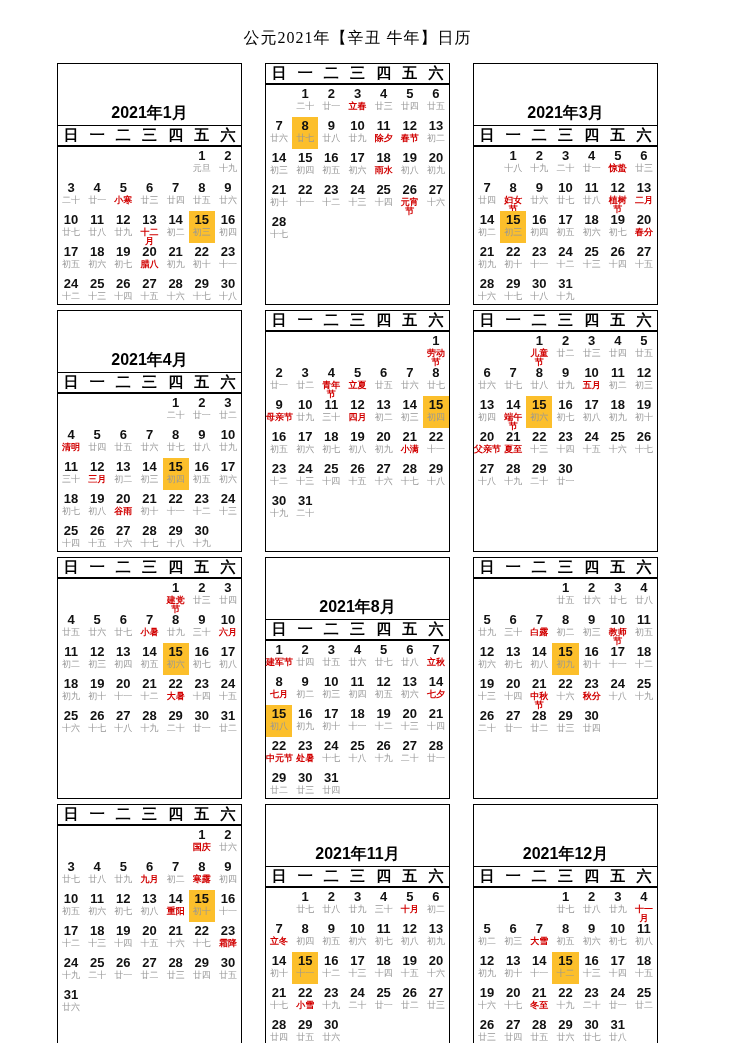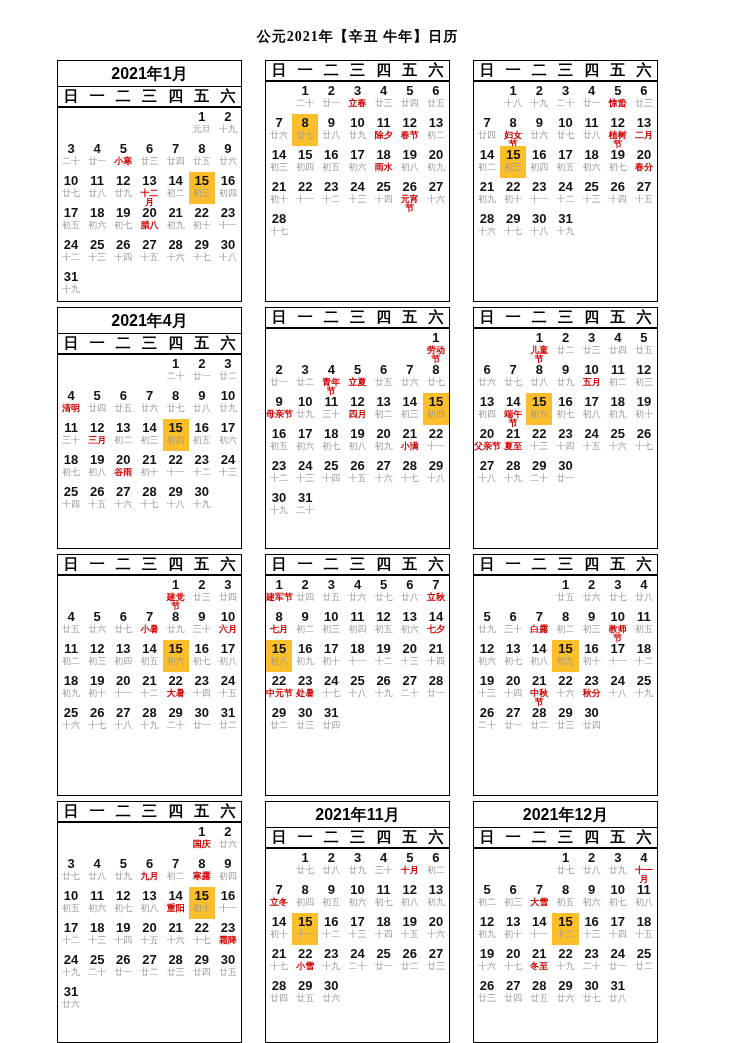--- a/index.html
+++ b/index.html
@@ -2,35 +2,36 @@
 <html><head>
 <meta charset="utf-8">
 <style>
   html,body { margin:0; padding:0; background:#fff; }
   .page {
     width:737px; height:1043px; background:#fff; box-sizing:border-box;
     font-family:"Liberation Sans", sans-serif; overflow:hidden;
   }
   .page-title {
     width:601px; margin:0 0 4px 57px; padding-top:28px;
-    text-align:center; font-size:14px; font-weight:bold; color:#000;
+    text-align:center; font-size:16px; font-weight:normal; color:#000;
     font-family:"Liberation Serif", serif; letter-spacing:1px;
   }
   .grid {
     margin:14px 0 0 57px; width:601px;
     display:flex; flex-wrap:wrap; column-gap:23px; row-gap:5px;
   }
   .month {
     width:185px; height:242px; box-sizing:border-box;
     border:1.5px solid #000; background:#fff;
   }
   .m-title {
     height:25px; line-height:25px; text-align:center;
     font-weight:bold; font-size:16px; color:#000;
     border-bottom:1px solid #000;
+    margin-top:36px;
   }
   .wdrow { display:flex; height:21px; border-bottom:2px solid #000; box-sizing:border-box; }
   .wd {
     flex:1; text-align:center; font-weight:bold; font-size:15px; line-height:18px;
     font-family:"Liberation Serif", serif; color:#000;
   }
   .week { display:flex; height:32px; }
   .cell { flex:1 1 0; width:0; text-align:center; }
   .num { font-size:13px; font-weight:bold; line-height:16px; padding-top:1px; color:#111; }
   .lab { font-size:9px; line-height:9px; color:#979797; word-break:break-all; }
@@ -337,20 +338,21 @@
           </div>
           <div class="cell"></div>
           <div class="cell"></div>
           <div class="cell"></div>
           <div class="cell"></div>
           <div class="cell"></div>
           <div class="cell"></div>
         </div>
       </div>
       <div class="month">
+        <div class="m-title">2021年3月</div>
         <div class="wdrow">
           <span class="wd">日</span>
           <span class="wd">一</span>
           <span class="wd">二</span>
           <span class="wd">三</span>
           <span class="wd">四</span>
           <span class="wd">五</span>
           <span class="wd">六</span>
         </div>
         <div class="week">
@@ -1086,20 +1088,21 @@
             <div class="num">30</div>
             <div class="lab">廿一</div>
           </div>
           <div class="cell">
             <div class="num">31</div>
             <div class="lab">廿二</div>
           </div>
         </div>
       </div>
       <div class="month">
+        <div class="m-title">2021年8月</div>
         <div class="wdrow">
           <span class="wd">日</span>
           <span class="wd">一</span>
           <span class="wd">二</span>
           <span class="wd">三</span>
           <span class="wd">四</span>
           <span class="wd">五</span>
           <span class="wd">六</span>
         </div>
         <div class="week">

